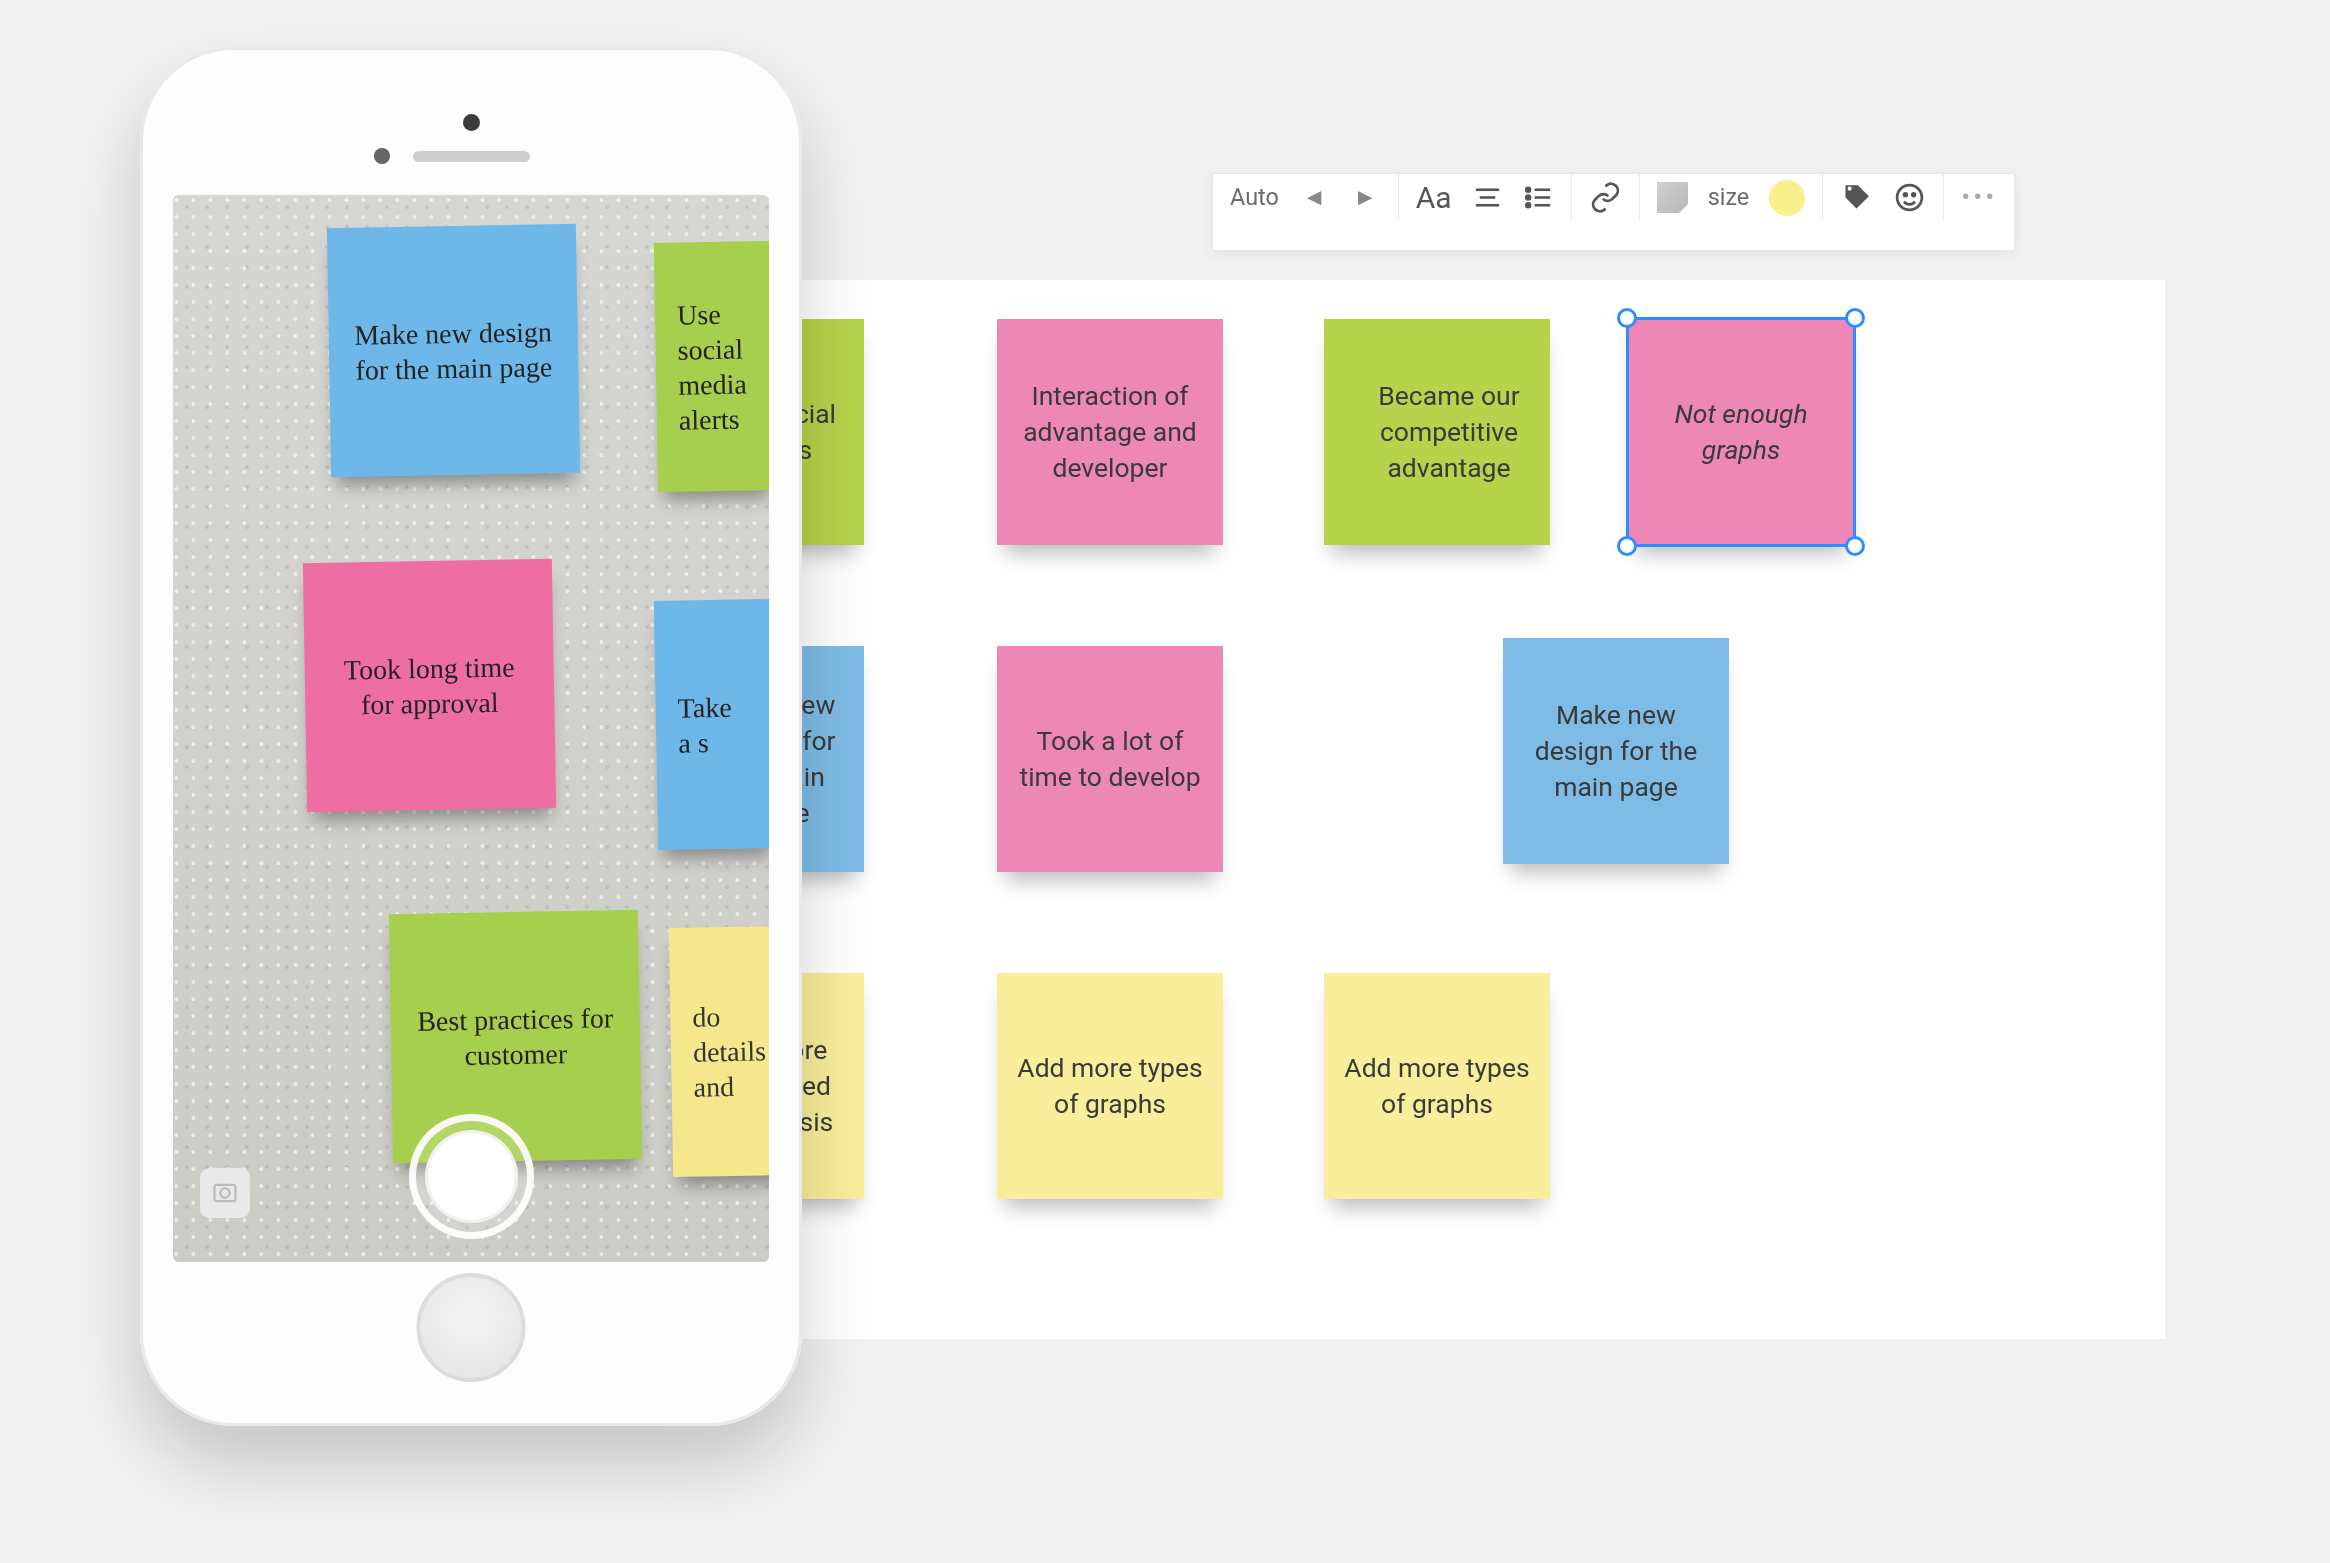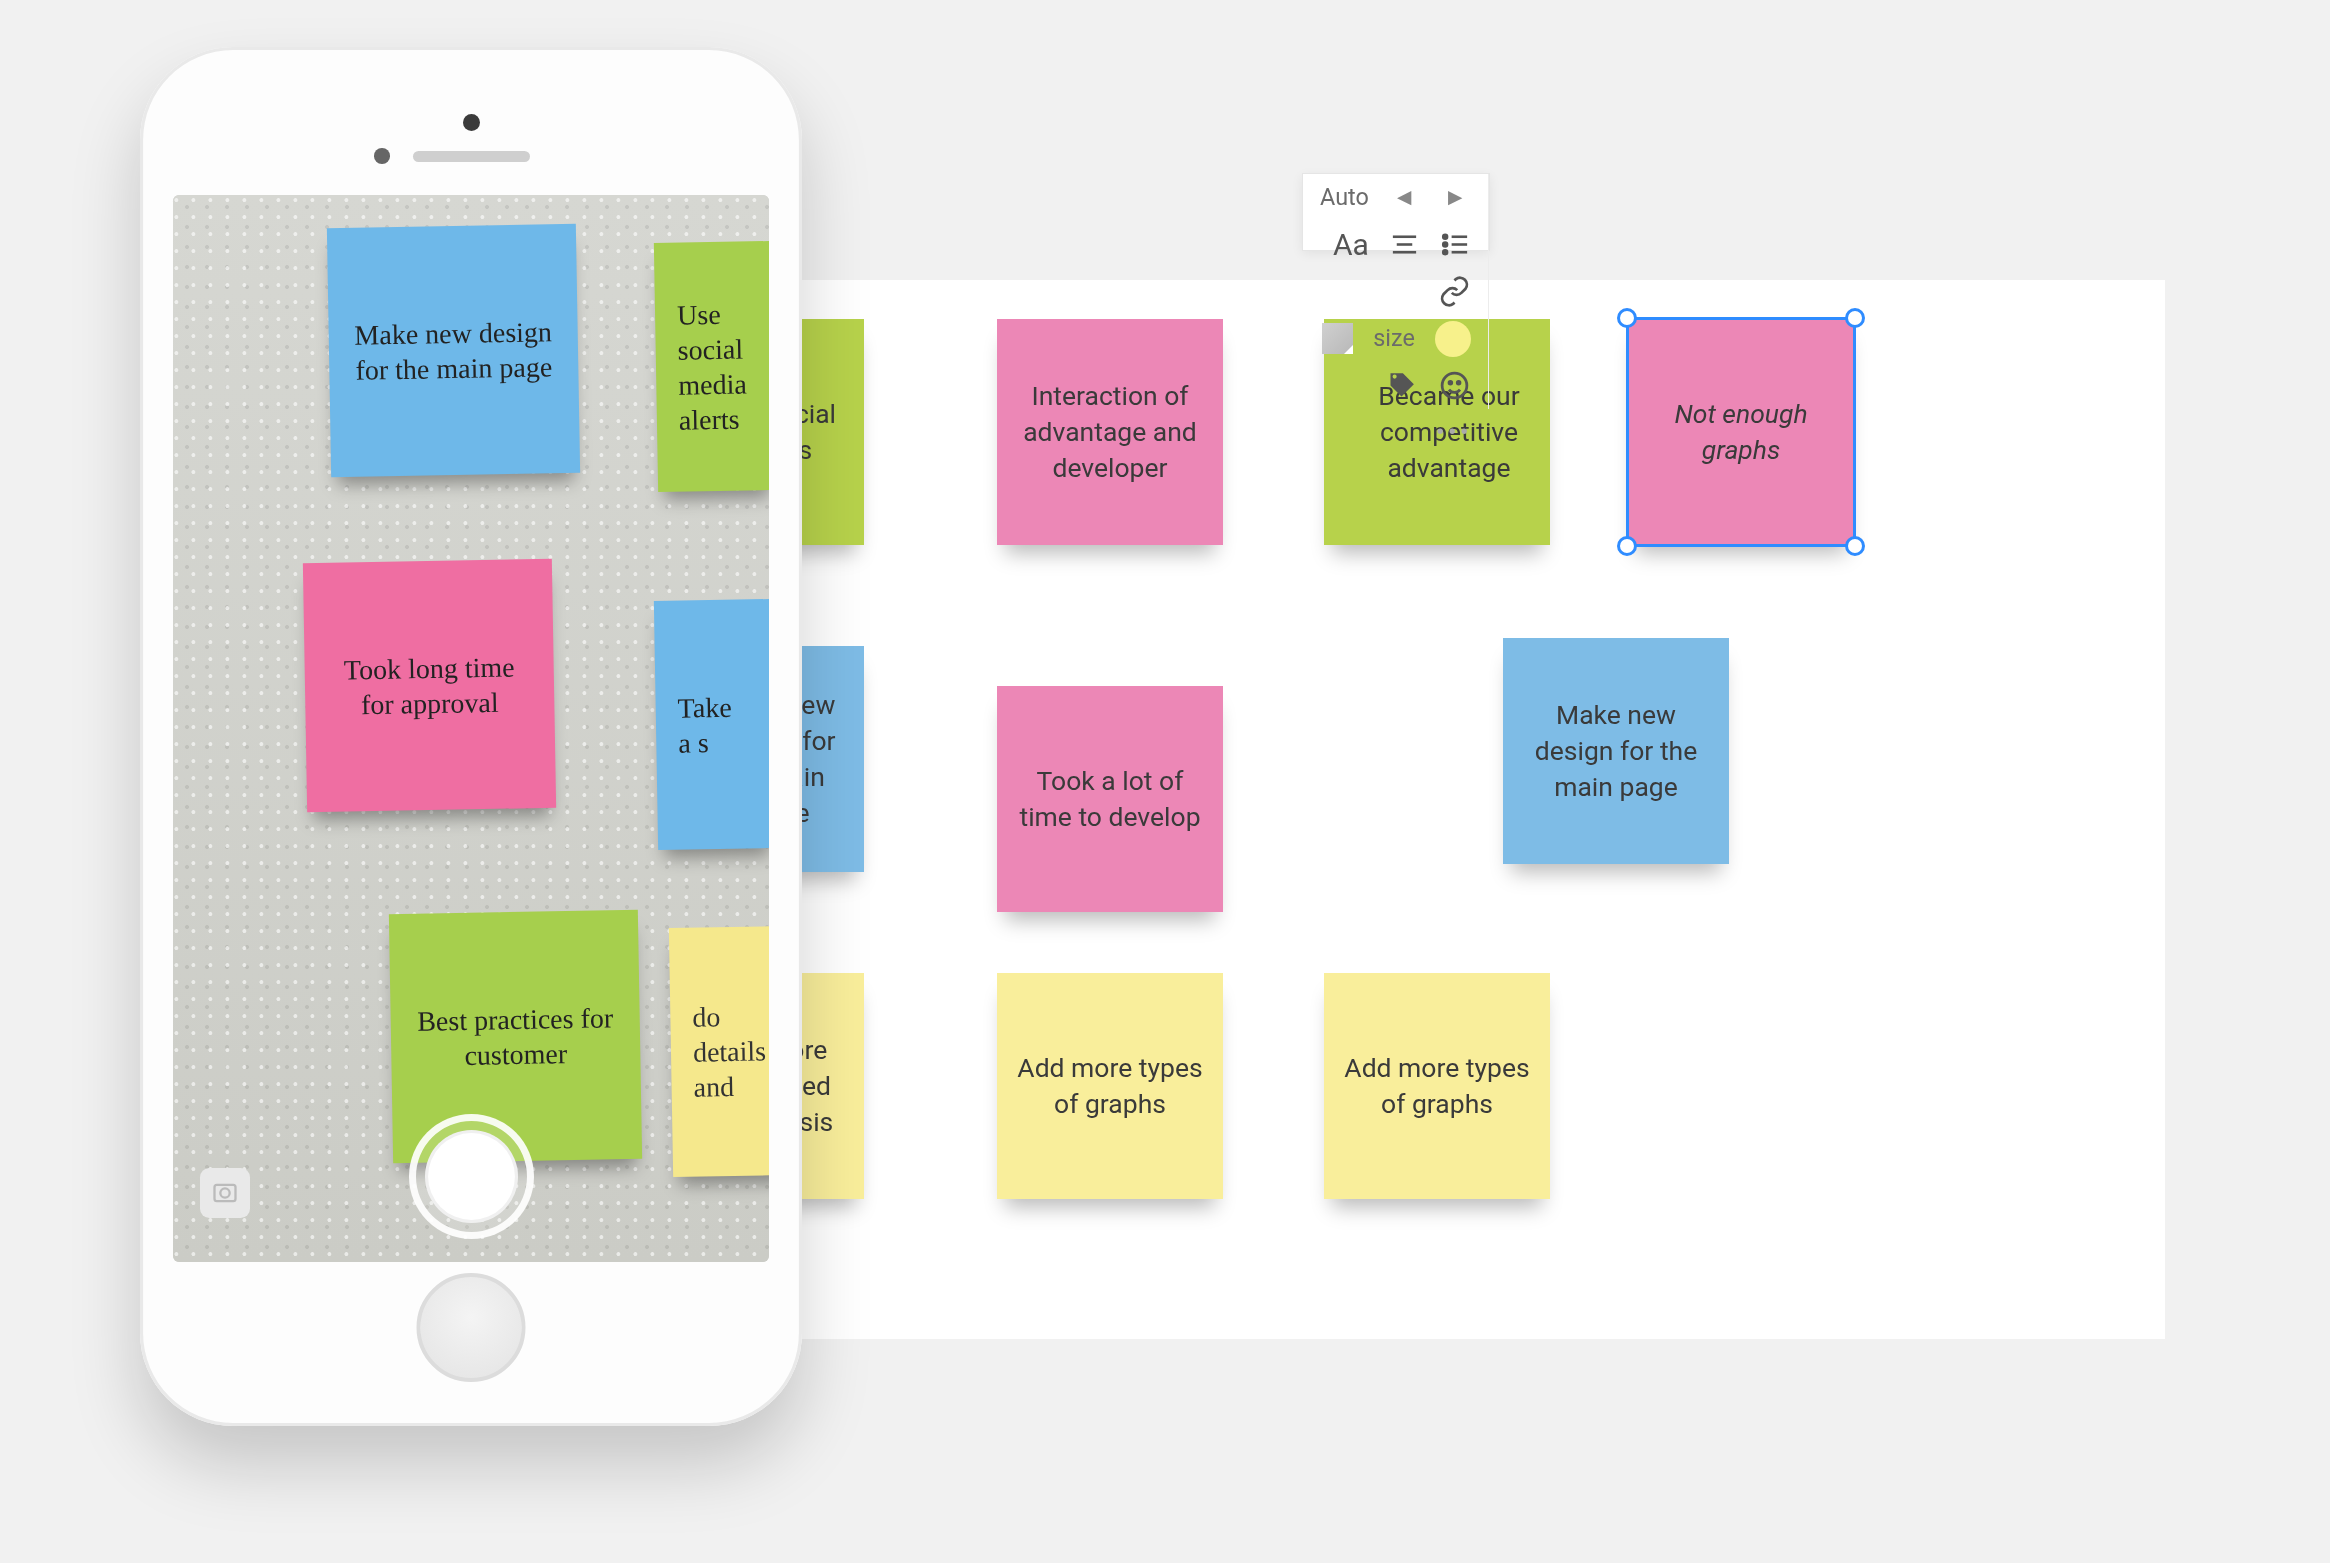--- a/index.html
+++ b/index.html
@@ -19,28 +19,27 @@
     top: 280px;
     width: 1402px;
     height: 1059px;
     background: #ffffff;
   }
 
   
   .toolbar {
     position: absolute;
     top: 173px;
-    left: 1302px;
+    left: 1212px;
     height: 78px;
     display: flex;
-    align-items: flex-end;
+    align-items: flex-start;
     background: #ffffff;
     border: 0.8px solid #e5e5e5;
     box-shadow: 0 3.1px 11px rgba(0,0,0,.07);
-    flex-direction: column;
   }
   .tb-group {
     display: flex;
     align-items: center;
     padding: 0 17px;
     gap: 20px;
     border-right: 0.8px solid #ececec;
   }
   .tb-group:last-child { border-right: none; }
   .tb-btn {
@@ -198,21 +197,21 @@
     <div class="note partial blue" style="left: 0px; top: 366px; white-space: pre-line;">e new
 gn for
 main
 age</div>
     <div class="note partial yellow" style="left: 0px; top: 693px; white-space: pre-line;">more
 tailed
 alysis</div>
     <div class="note pink" style="left: 234px; top: 39px;">Interaction of advantage and developer</div>
     <div class="note green" style="left: 561px; top: 39px; padding-left: 44px;">Became our competitive advantage</div>
     <div class="note pink selected" style="left: 865px; top: 39px;">Not enough graphs<span class="sel-handle sel-tl"></span><span class="sel-handle sel-tr"></span><span class="sel-handle sel-bl"></span><span class="sel-handle sel-br"></span></div>
-    <div class="note pink" style="left: 234px; top: 366px; margin-top: 40px;">Took a lot of time to develop</div>
+    <div class="note pink" style="left: 234px; top: 366px;">Took a lot of time to develop</div>
     <div class="note blue" style="left: 740px; top: 358px;">Make new design for the main page</div>
     <div class="note yellow" style="left: 234px; top: 693px;">Add more types of graphs</div>
     <div class="note yellow" style="left: 561px; top: 693px;">Add more types of graphs</div>
   </div>
 
 <div class="toolbar">
   <div class="tb-group">
     <span class="tb-btn tb-label">Auto</span>
     <span class="tb-btn arrow">◀</span>
     <span class="tb-btn arrow">▶</span>

